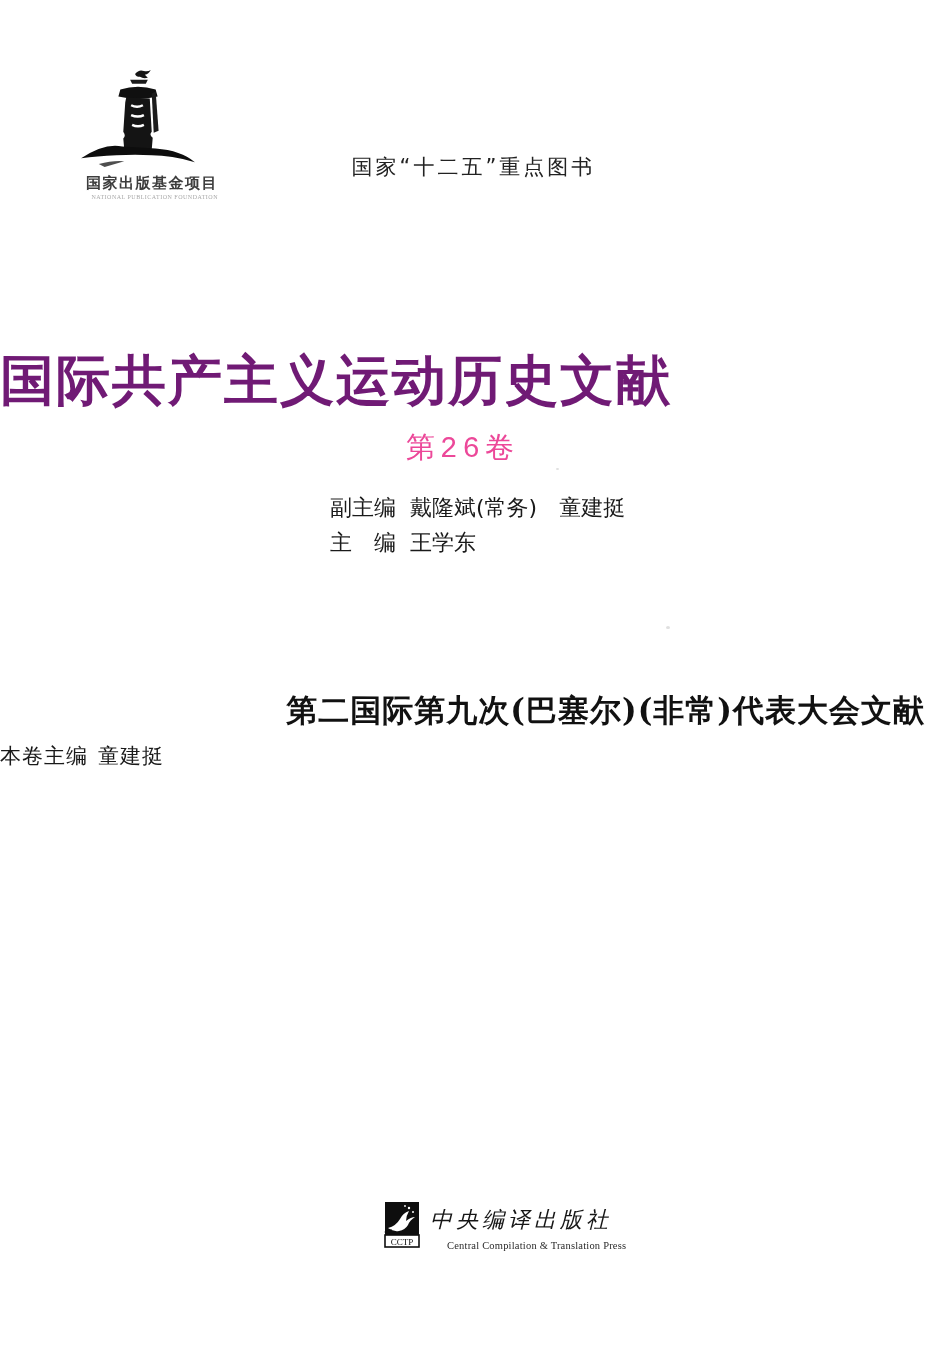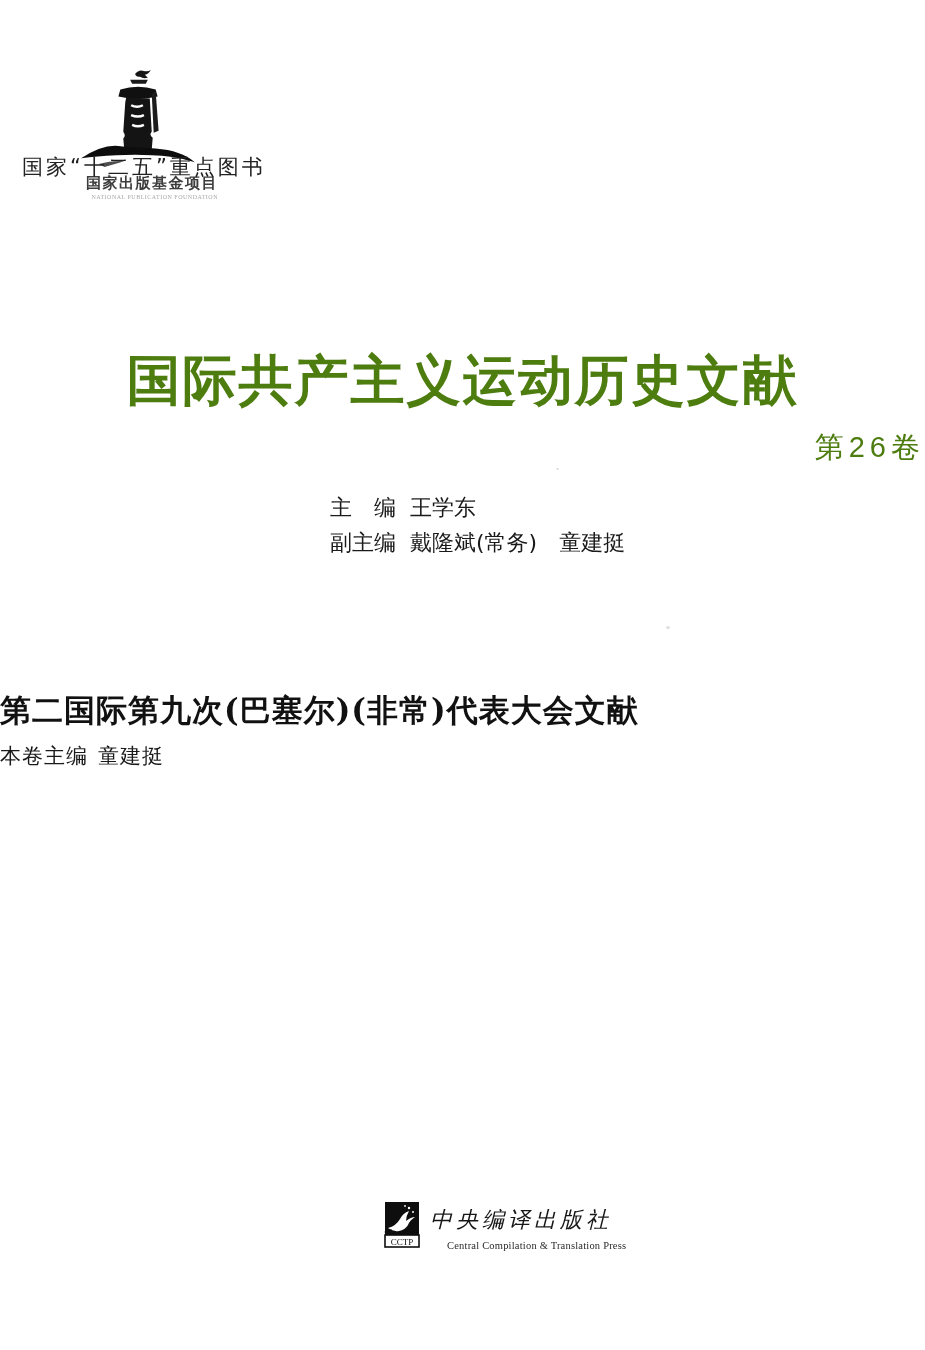--- a/index.html
+++ b/index.html
@@ -48,51 +48,52 @@
     filter: blur(0.5px);
     margin-top: 1px;
   }
 
   
   .series-badge {
     position: absolute;
     left: 0;
     top: 153px;
     width: 100%;
+    text-align: center;
     font-size: 21px;
     letter-spacing: 3px;
     color: #222;
     font-family: "DejaVu Sans", sans-serif;
     text-indent: 22px; 
   }
 
   
   .main-title {
     position: absolute;
     left: 0;
     top: 345px;
     width: 100%;
-    text-align: center;
+    text-align: left;
     font-size: 54px;
     font-weight: 700;
     letter-spacing: 2px;
-    color: #4d7c0f;
+    color: #701a75;
     font-family: "DejaVu Serif", serif;
     white-space: nowrap;
   }
   .volume {
     position: absolute;
     left: 0;
     top: 428px;
     width: 100%;
-    text-align: right;
+    text-align: center;
     font-size: 29px;
     letter-spacing: 5px;
-    color: #4d7c0f;
-    font-family: Liberation Sans, sans-serif;
+    color: #ec4899;
+    font-family: Liberation Mono, monospace;
   }
 
   .editors {
     position: absolute;
     left: 330px;
     top: 490px;
     font-size: 22px;
     line-height: 35px;
     color: #1a1a1a;
     font-family: "DejaVu Sans", sans-serif;
@@ -102,21 +103,21 @@
     display: inline-block;
     margin-right: 14px;
   }
 
   
   .subtitle {
     position: absolute;
     left: 0;
     top: 690px;
     width: 100%;
-    text-align: left;
+    text-align: right;
     font-size: 31px;
     font-weight: 700;
     letter-spacing: 1px;
     color: #111;
     font-family: "DejaVu Serif", serif;
     white-space: nowrap;
   }
   .volume-editor {
     position: absolute;
     left: 0;
@@ -204,24 +205,24 @@
   </div>
 
   <div class="series-badge">国家“十二五”重点图书</div>
 
   <div class="main-title">国际共产主义运动历史文献</div>
 
   <div class="volume">第26卷</div>
 
   <div class="editors">
     <div>
-      <span class="role">主　编</span><span>王学东</span>
+      <span class="role">副主编</span><span>戴隆斌(常务)　童建挺</span>
     </div>
     <div>
-      <span class="role">副主编</span><span>戴隆斌(常务)　童建挺</span>
+      <span class="role">主　编</span><span>王学东</span>
     </div>
   </div>
 
   <div class="subtitle">第二国际第九次(巴塞尔)(非常)代表大会文献</div>
 
   <div class="volume-editor">
     <span class="role">本卷主编</span><span>童建挺</span>
   </div>
 
   <div class="publisher">

